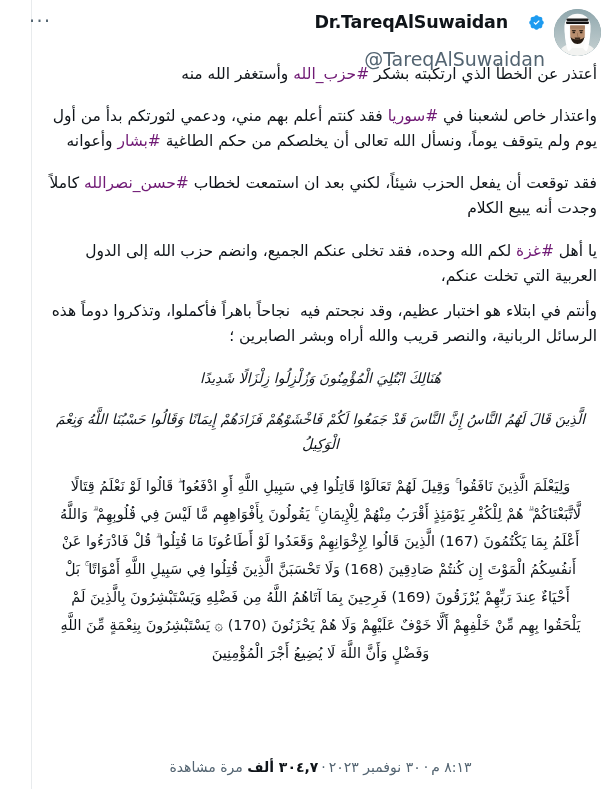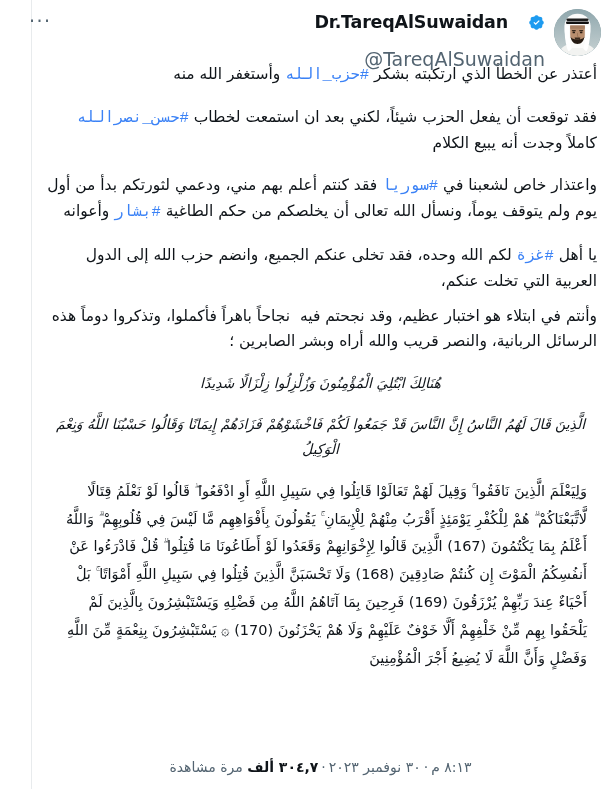--- a/index.html
+++ b/index.html
@@ -126,37 +126,38 @@
   }
 
   .para {
     margin: 0 0 17px 0;
     white-space: pre-wrap;
   }
   .para:last-child { margin-bottom: 0; }
 
   .gap-sm { margin-bottom: 10px; }
 
-  .hashtag { color: #3b82f6; font-family: Liberation Mono, monospace; }
+  .hashtag { color: #701a75; }
 
   
   .quran {
     font-family: "DejaVu Sans", "Liberation Sans", sans-serif;
     font-size: 14px;
     line-height: 1.78;
     letter-spacing: 0.1px;
     margin: 0 0 16px 0;
     color: #0f1419;
   }
 
   .quran-center { text-align: center; font-style: italic; }
 
   .quran-block {
     font-size: 14.5px;
     line-height: 1.92;
+    text-align: center;
     padding: 0 6px;
     margin: 4px;
   }
 
   
   .tweet-footer {
     position: absolute;
     left: 0;
     right: 0;
     bottom: 14px;
@@ -239,23 +240,23 @@
           </g>
         </svg>
       </div>
     </div>
   </div>
 
   <div class="tweet-body">
 
     <p class="para"><span>أعتذر عن الخطأ الذي ارتكبته بشكر </span><span class="hashtag">#حزب_الله</span><span> وأستغفر الله منه</span></p>
 
+    <p class="para"><span>واعتذار خاص لشعبنا في </span><span class="hashtag">#سوريا</span><span> فقد كنتم أعلم بهم مني، ودعمي لثورتكم بدأ من أول يوم ولم يتوقف يوماً، ونسأل الله تعالى أن يخلصكم من حكم الطاغية </span><span class="hashtag">#بشار</span><span> وأعوانه</span></p>
+
     <p class="para"><span>فقد توقعت أن يفعل الحزب شيئاً، لكني بعد ان استمعت لخطاب </span><span class="hashtag">#حسن_نصرالله</span><span> كاملاً وجدت أنه يبيع الكلام</span></p>
-
-    <p class="para"><span>واعتذار خاص لشعبنا في </span><span class="hashtag">#سوريا</span><span> فقد كنتم أعلم بهم مني، ودعمي لثورتكم بدأ من أول يوم ولم يتوقف يوماً، ونسأل الله تعالى أن يخلصكم من حكم الطاغية </span><span class="hashtag">#بشار</span><span> وأعوانه</span></p>
 
     <p class="para gap-sm"><span>يا أهل </span><span class="hashtag">#غزة</span><span> لكم الله وحده، فقد تخلى عنكم الجميع، وانضم حزب الله إلى الدول العربية التي تخلت عنكم،</span></p>
 
 
     <p class="para">وأنتم في ابتلاء هو اختبار عظيم، وقد نجحتم فيه  نجاحاً باهراً فأكملوا، وتذكروا دوماً هذه الرسائل الربانية، والنصر قريب والله أراه وبشر الصابرين ؛</p>
 
     <p class="quran quran-center">هُنَالِكَ ابْتُلِيَ الْمُؤْمِنُونَ وَزُلْزِلُوا زِلْزَالًا شَدِيدًا</p>
 
     <p class="quran quran-center">الَّذِينَ قَالَ لَهُمُ النَّاسُ إِنَّ النَّاسَ قَدْ جَمَعُوا لَكُمْ فَاخْشَوْهُمْ فَزَادَهُمْ إِيمَانًا وَقَالُوا حَسْبُنَا اللَّهُ وَنِعْمَ الْوَكِيلُ</p>
 

